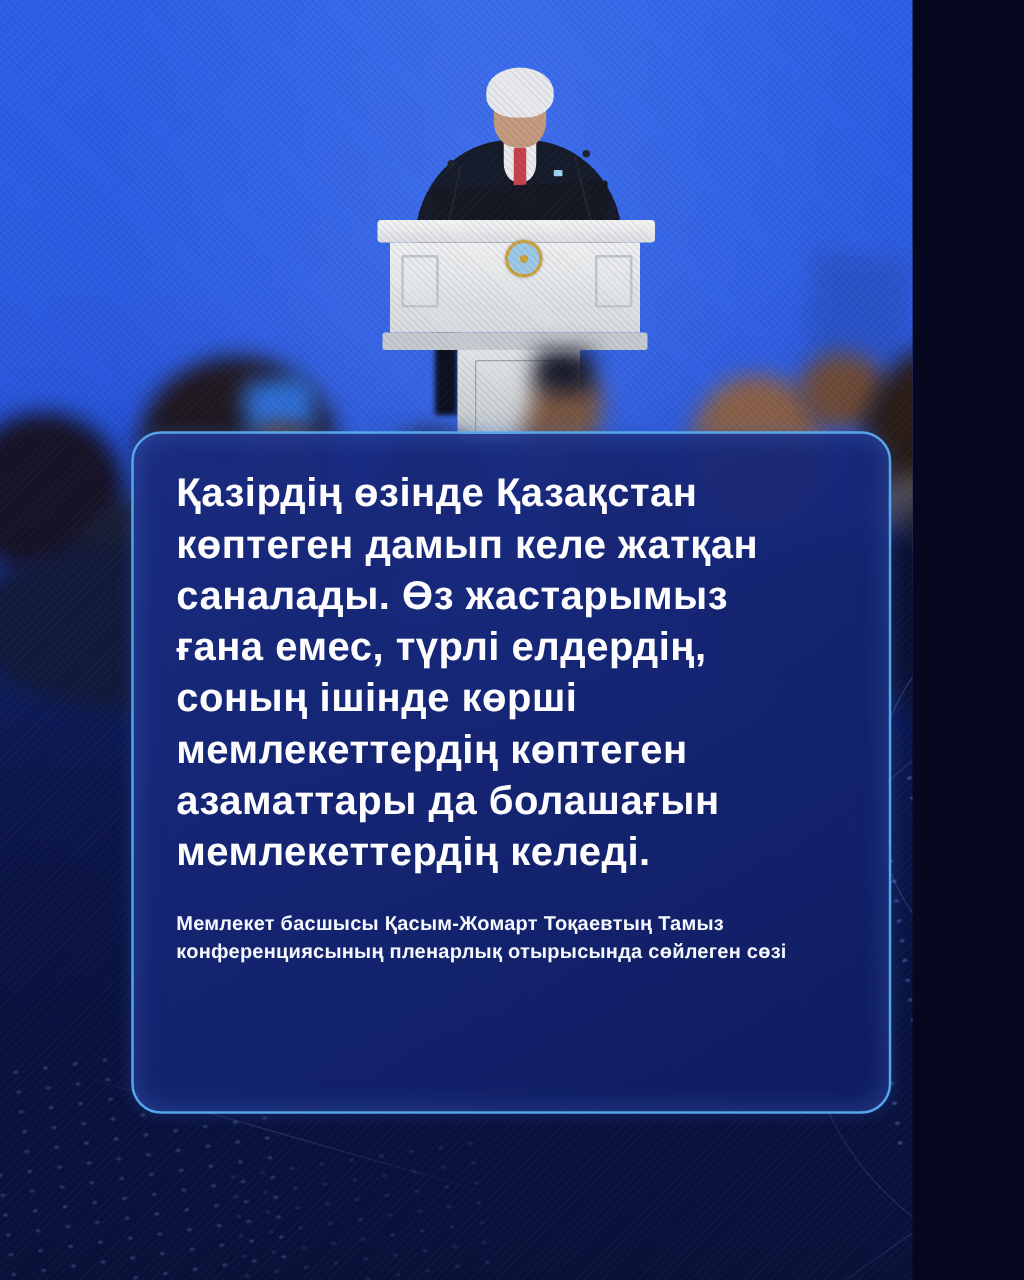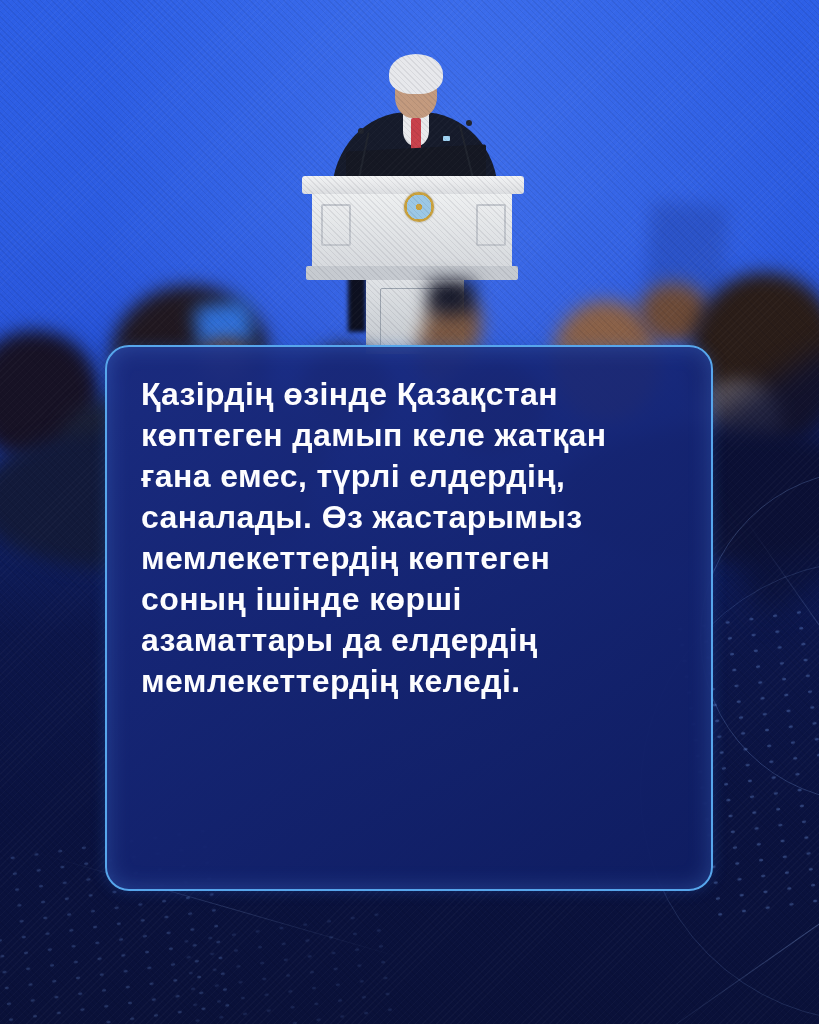--- a/index.html
+++ b/index.html
@@ -1,17 +1,17 @@
 <!DOCTYPE html>
 <html><head>
 <meta charset="utf-8">
 <style>
   html,body{margin:0;padding:0;background:#05081f;}
   #poster{
-    position:relative;width:819px;height:1024px;overflow:hidden;
+    position:relative;width:730px;height:1024px;overflow:hidden;
     font-family:"Liberation Sans","DejaVu Sans",sans-serif;
     background:linear-gradient(180deg,
       #2d5fe6 0%, #2c5ce2 22%, #2a57dd 30%, #2450d2 36%,
       #1b3ba8 42%, #122a7e 47%, #0e1d5c 53%, #0c164a 62%,
       #0a123f 80%, #0a1139 100%);
   }
   .abs{position:absolute;}
   .nofx{pointer-events:none;}
 
   
@@ -169,22 +169,26 @@
   <div class="abs deco fline fl1 nofx"></div>
   <div class="abs deco fline fl2 nofx"></div>
   <div class="abs deco fline fl3 nofx"></div>
 
   <div class="abs texture nofx"></div>
 
   <div class="abs card">
     <div class="quote">
       <div class="quote-line">Қазірдің өзінде Қазақстан</div>
       <div class="quote-line">көптеген дамып келе жатқан</div>
+      <div class="quote-line">саналады. Өз жастарымыз</div>
       <div class="quote-line">ғана емес, түрлі елдердің,</div>
-      <div class="quote-line">саналады. Өз жастарымыз</div>
+      <div class="quote-line">соның ішінде көрші</div>
       <div class="quote-line">мемлекеттердің көптеген</div>
-      <div class="quote-line">соның ішінде көрші</div>
-      <div class="quote-line">азаматтары да елдердің</div>
+      <div class="quote-line">азаматтары да болашағын</div>
       <div class="quote-line">мемлекеттердің келеді.</div>
+    </div>
+    <div class="attribution">
+      <div class="attr-line">Мемлекет басшысы Қасым-Жомарт Тоқаевтың Тамыз</div>
+      <div class="attr-line">конференциясының пленарлық отырысында сөйлеген сөзі</div>
     </div>
   </div>
 
 </div>
 
 </body></html>

